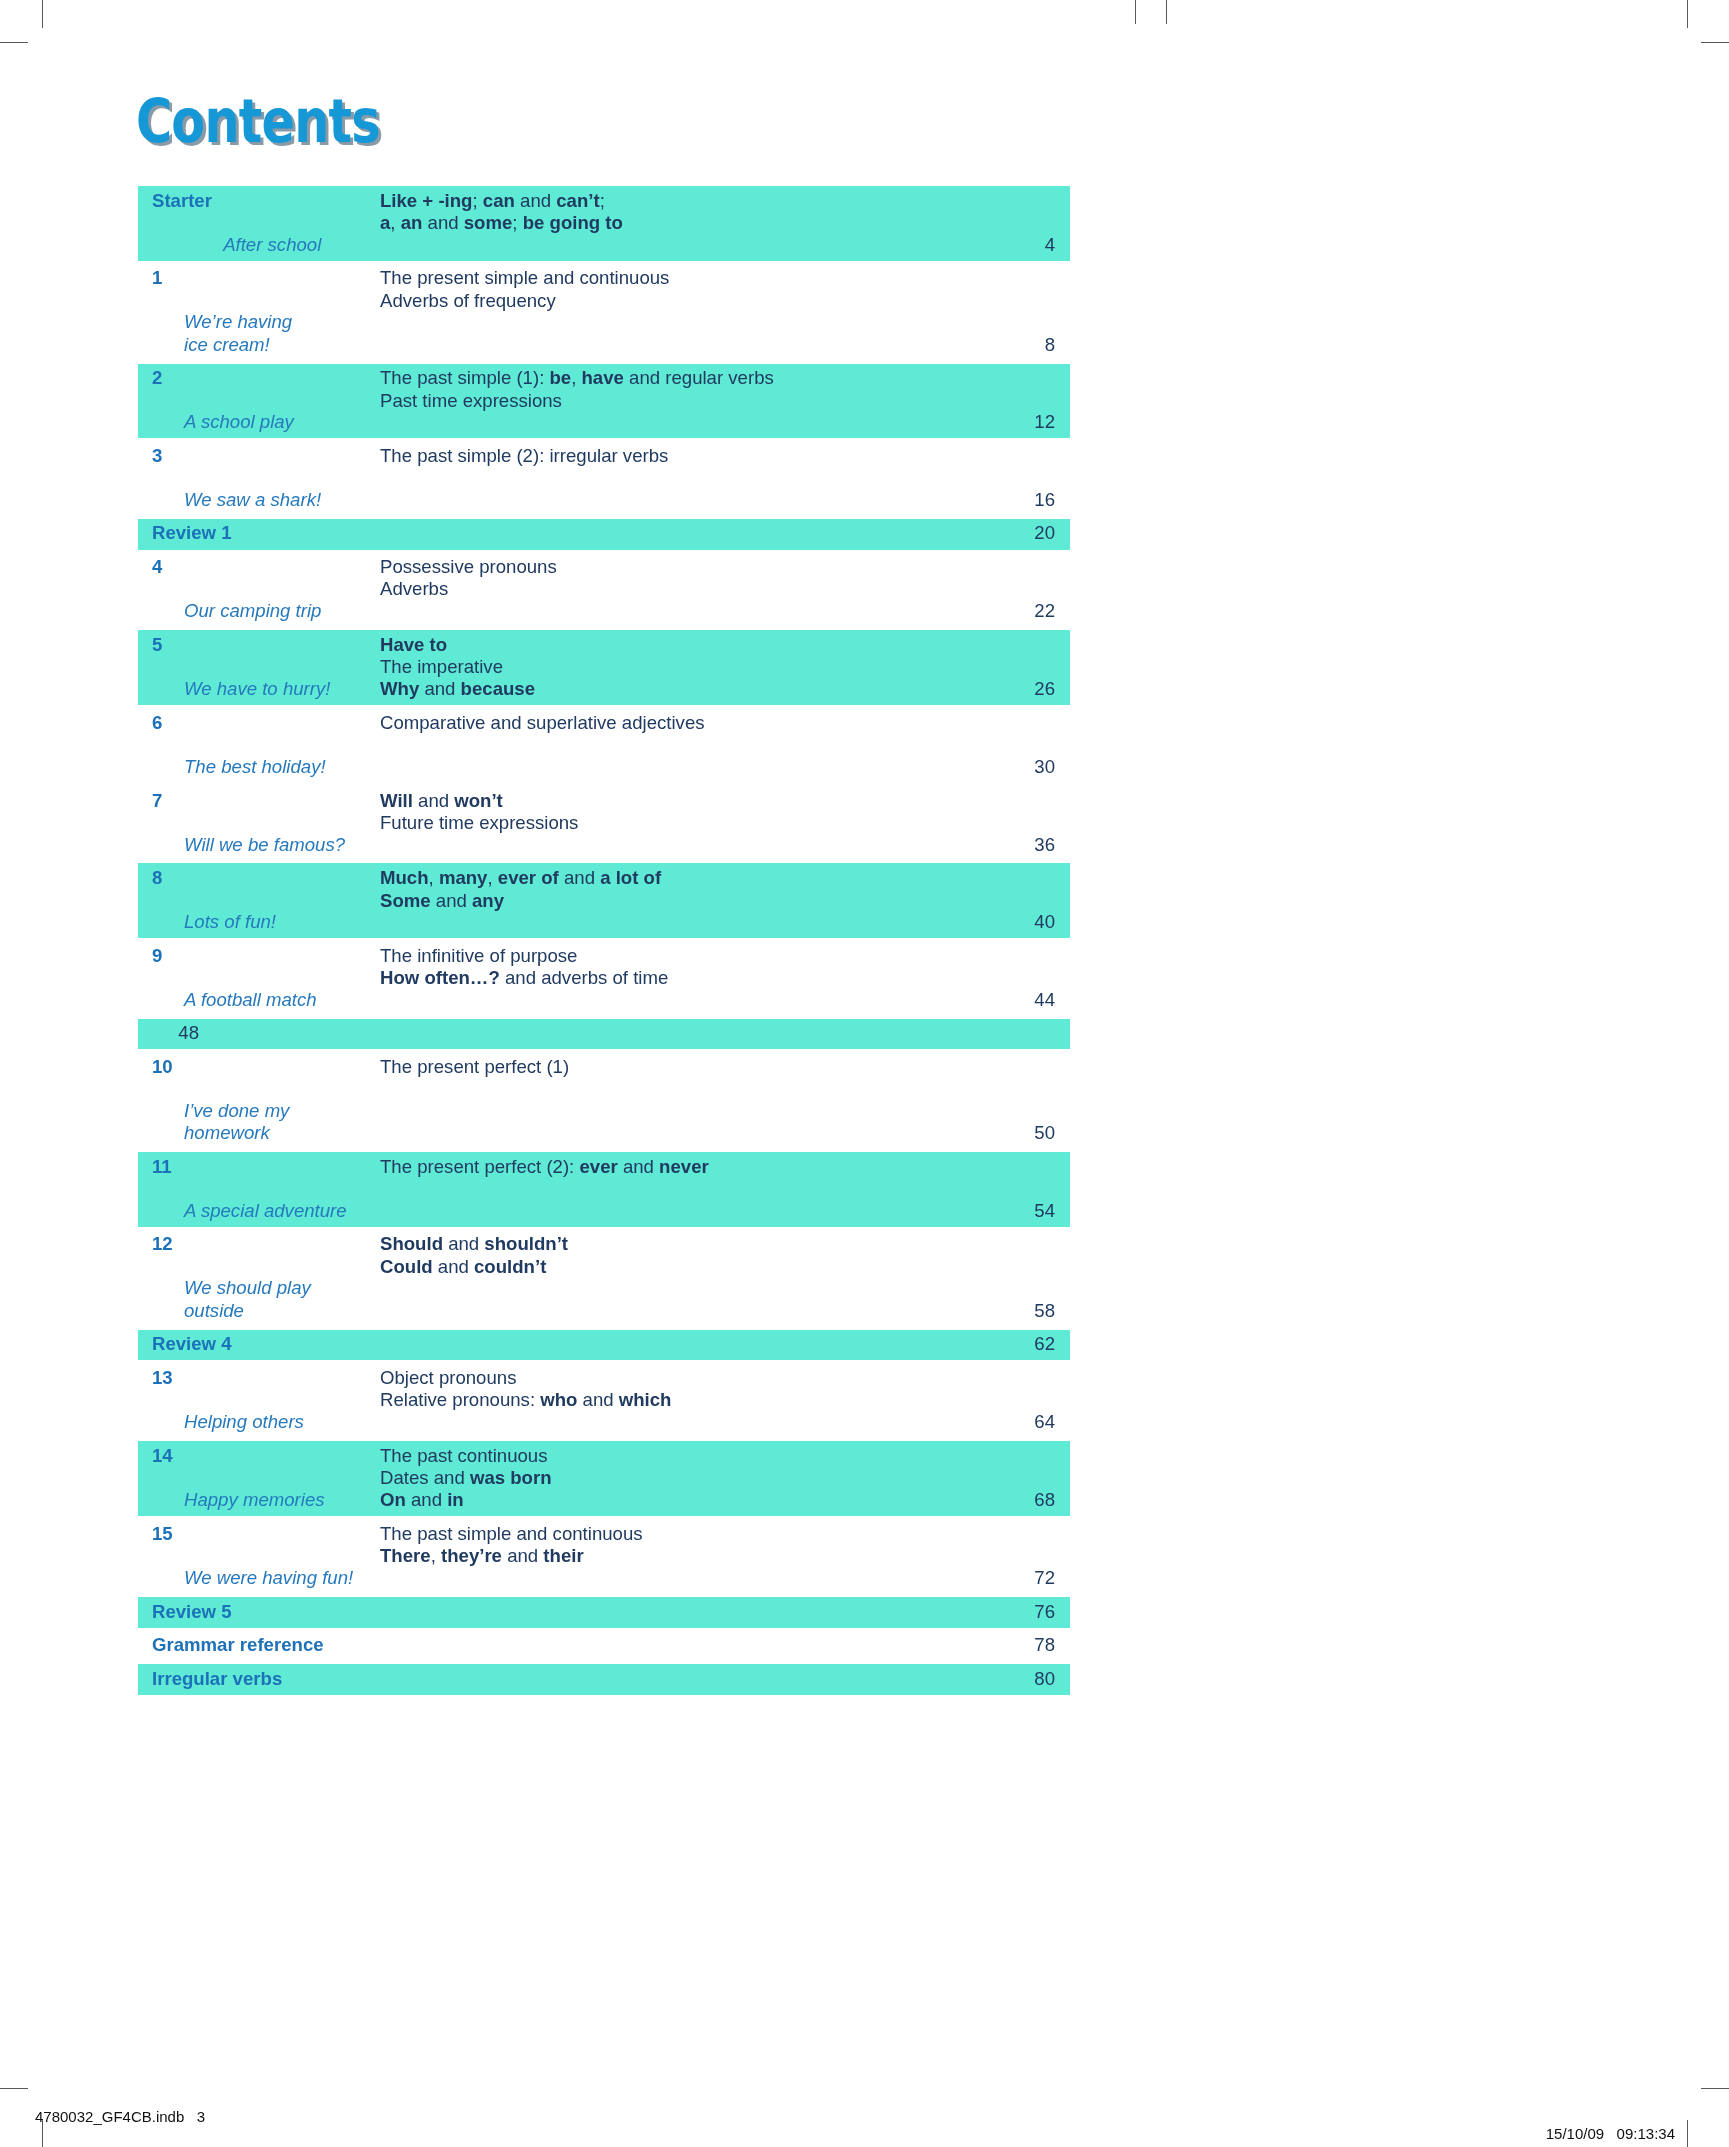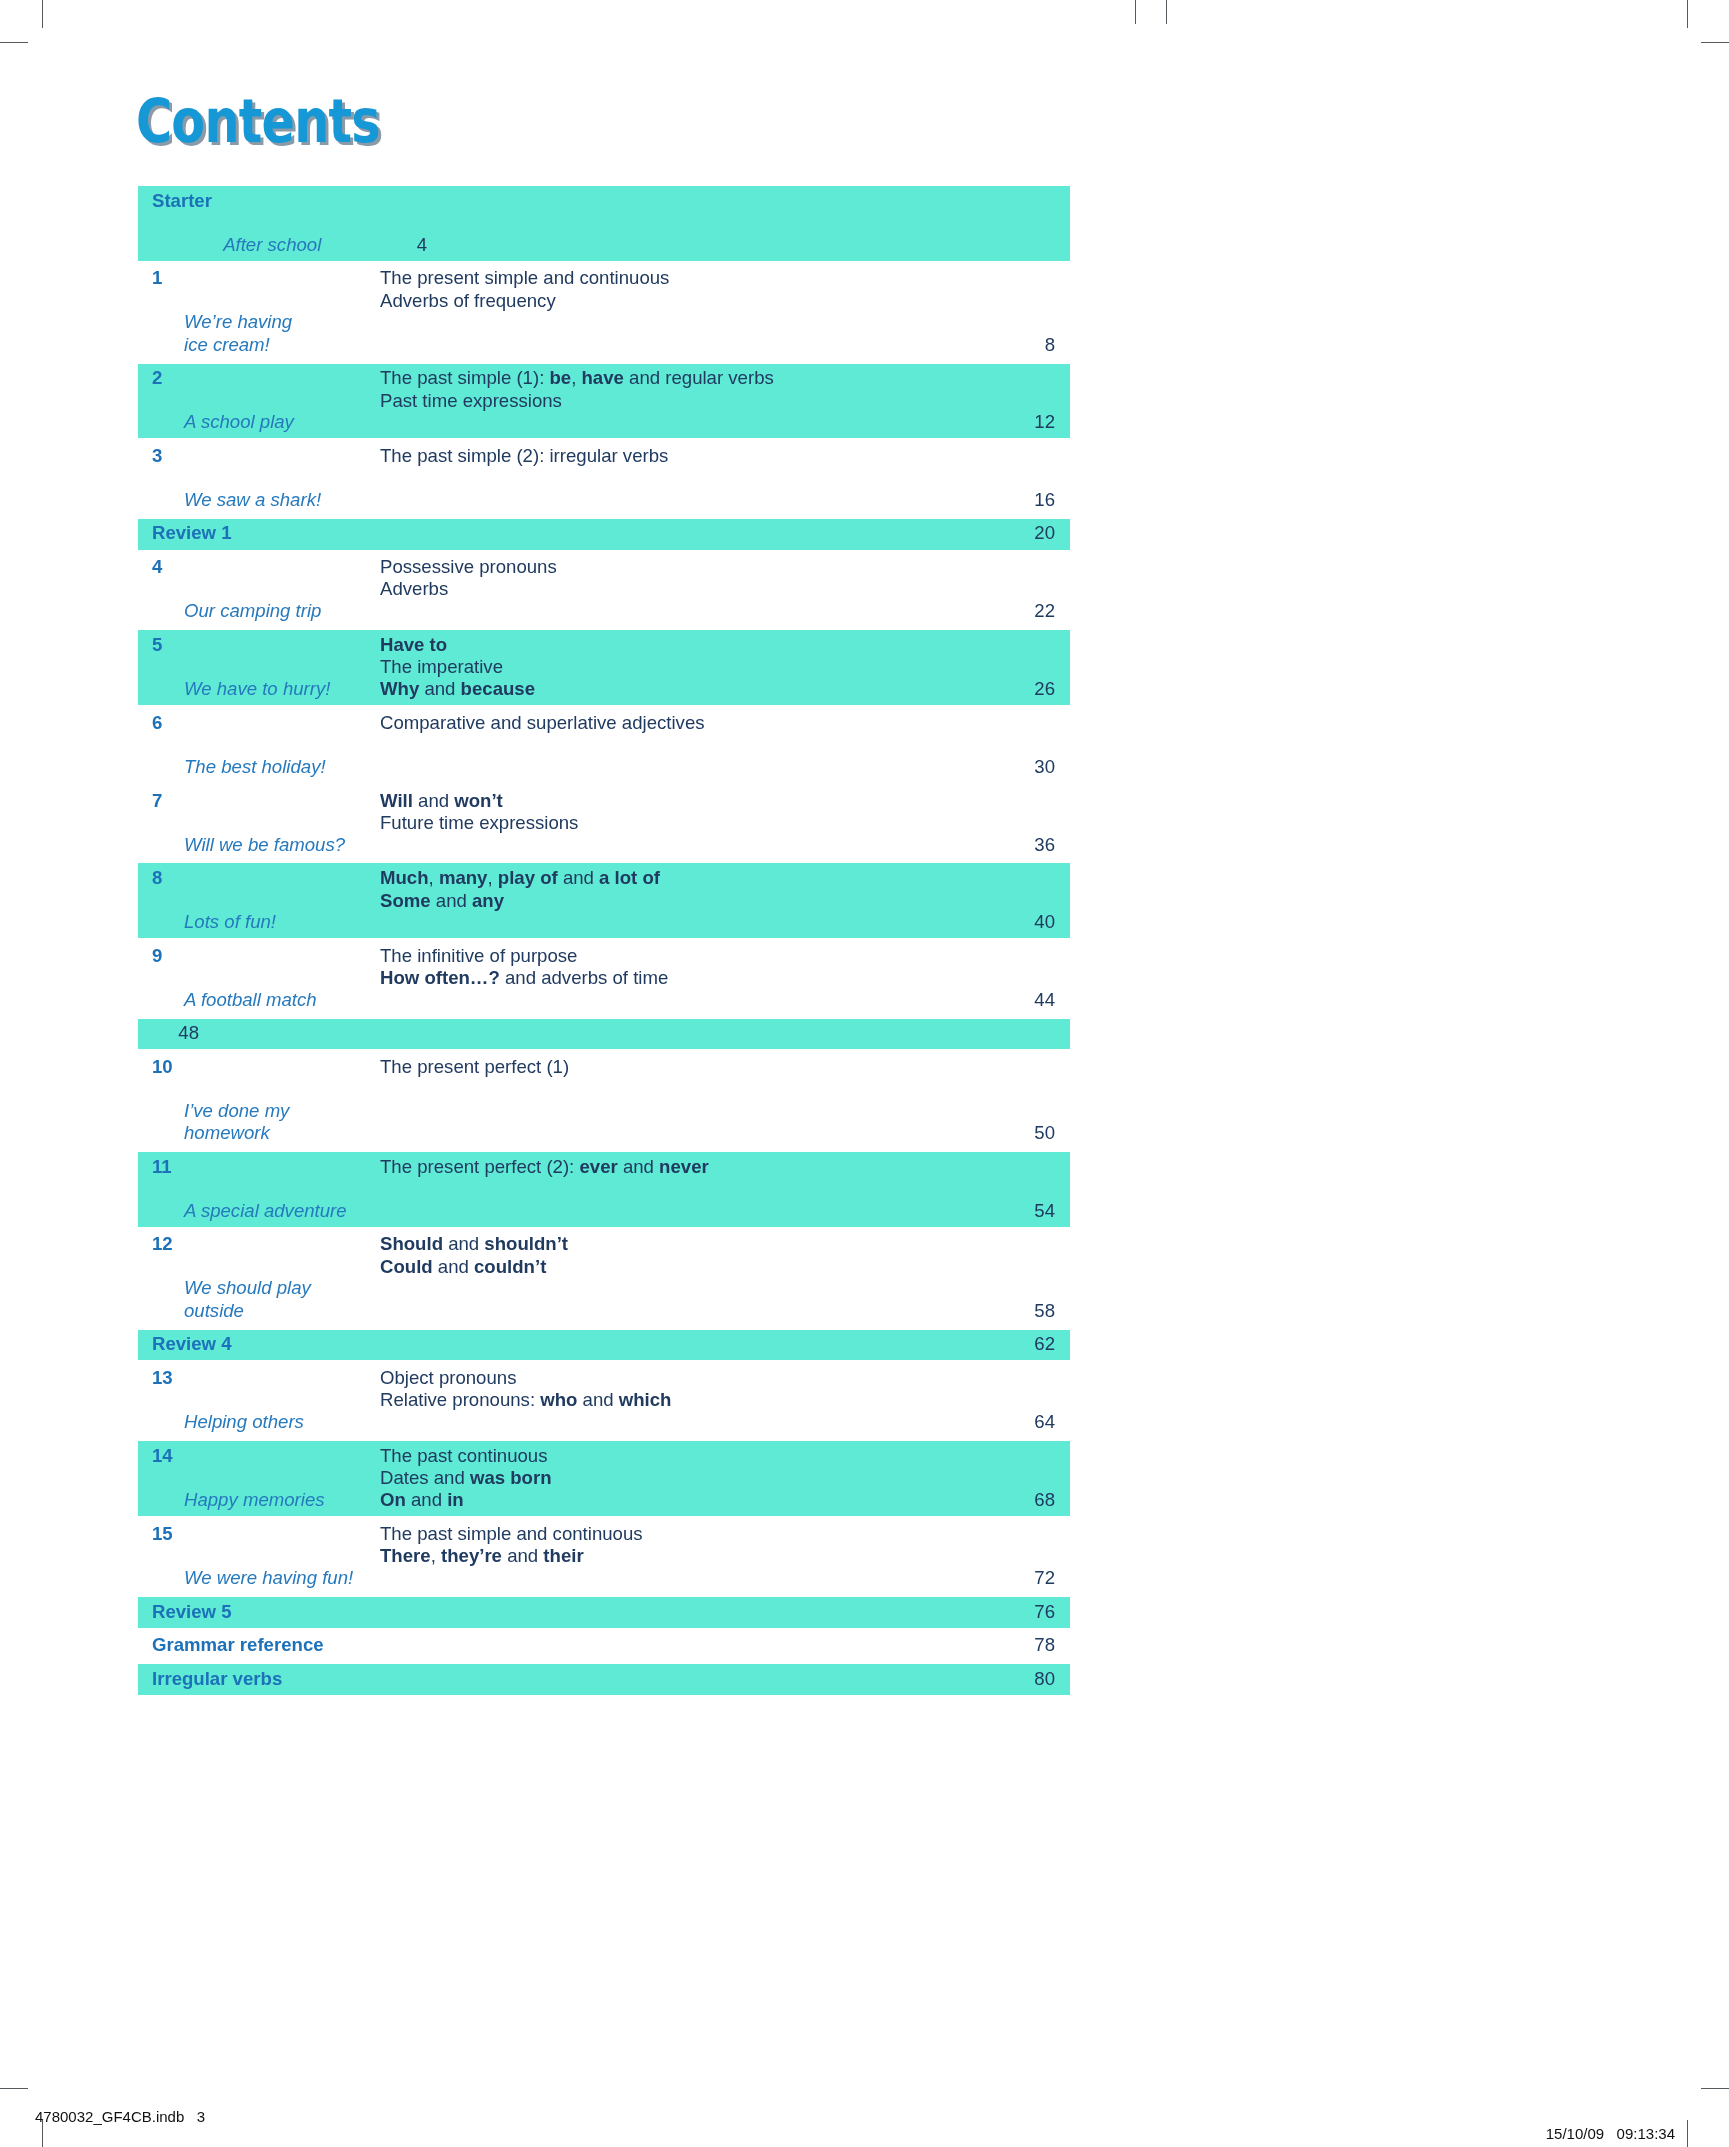--- a/index.html
+++ b/index.html
@@ -98,20 +98,24 @@
 <div class="sheet">
 
   <h1 class="page-title">Contents</h1>
 
   <div class="toc" id="toc">
       <div class="row shaded">
         <div class="left">
           <span class="num num-wide">Starter</span>
           <span class="unit-title">After school</span>
         </div>
+        <div class="desc">
+          <div class="desc-line"><b>Like + -ing</b><span>; </span><b>can</b><span> and </span><b>can’t</b><span>;</span></div>
+          <div class="desc-line"><b>a</b><span>, </span><b>an</b><span> and </span><b>some</b><span>; </span><b>be going to</b></div>
+        </div>
         <div class="pagenum">4</div>
       </div>
       <div class="row">
         <div class="left">
           <span class="num">1</span>
           <span class="unit-title">We’re having
 ice cream!</span>
         </div>
         <div class="desc">
           <div class="desc-line"><span>The present simple and continuous</span></div>
@@ -187,21 +191,21 @@
           <div class="desc-line"><span>Future time expressions</span></div>
         </div>
         <div class="pagenum">36</div>
       </div>
       <div class="row shaded">
         <div class="left">
           <span class="num">8</span>
           <span class="unit-title">Lots of fun!</span>
         </div>
         <div class="desc">
-          <div class="desc-line"><b>Much</b><span>, </span><b>many</b><span>, </span><b>play of</b><span> and </span><b>a lot of</b></div>
+          <div class="desc-line"><b>Much</b><span>, </span><b>many</b><span>, </span><b>ever of</b><span> and </span><b>a lot of</b></div>
           <div class="desc-line"><b>Some</b><span> and </span><b>any</b></div>
         </div>
         <div class="pagenum">40</div>
       </div>
       <div class="row">
         <div class="left">
           <span class="num">9</span>
           <span class="unit-title">A football match</span>
         </div>
         <div class="desc">

